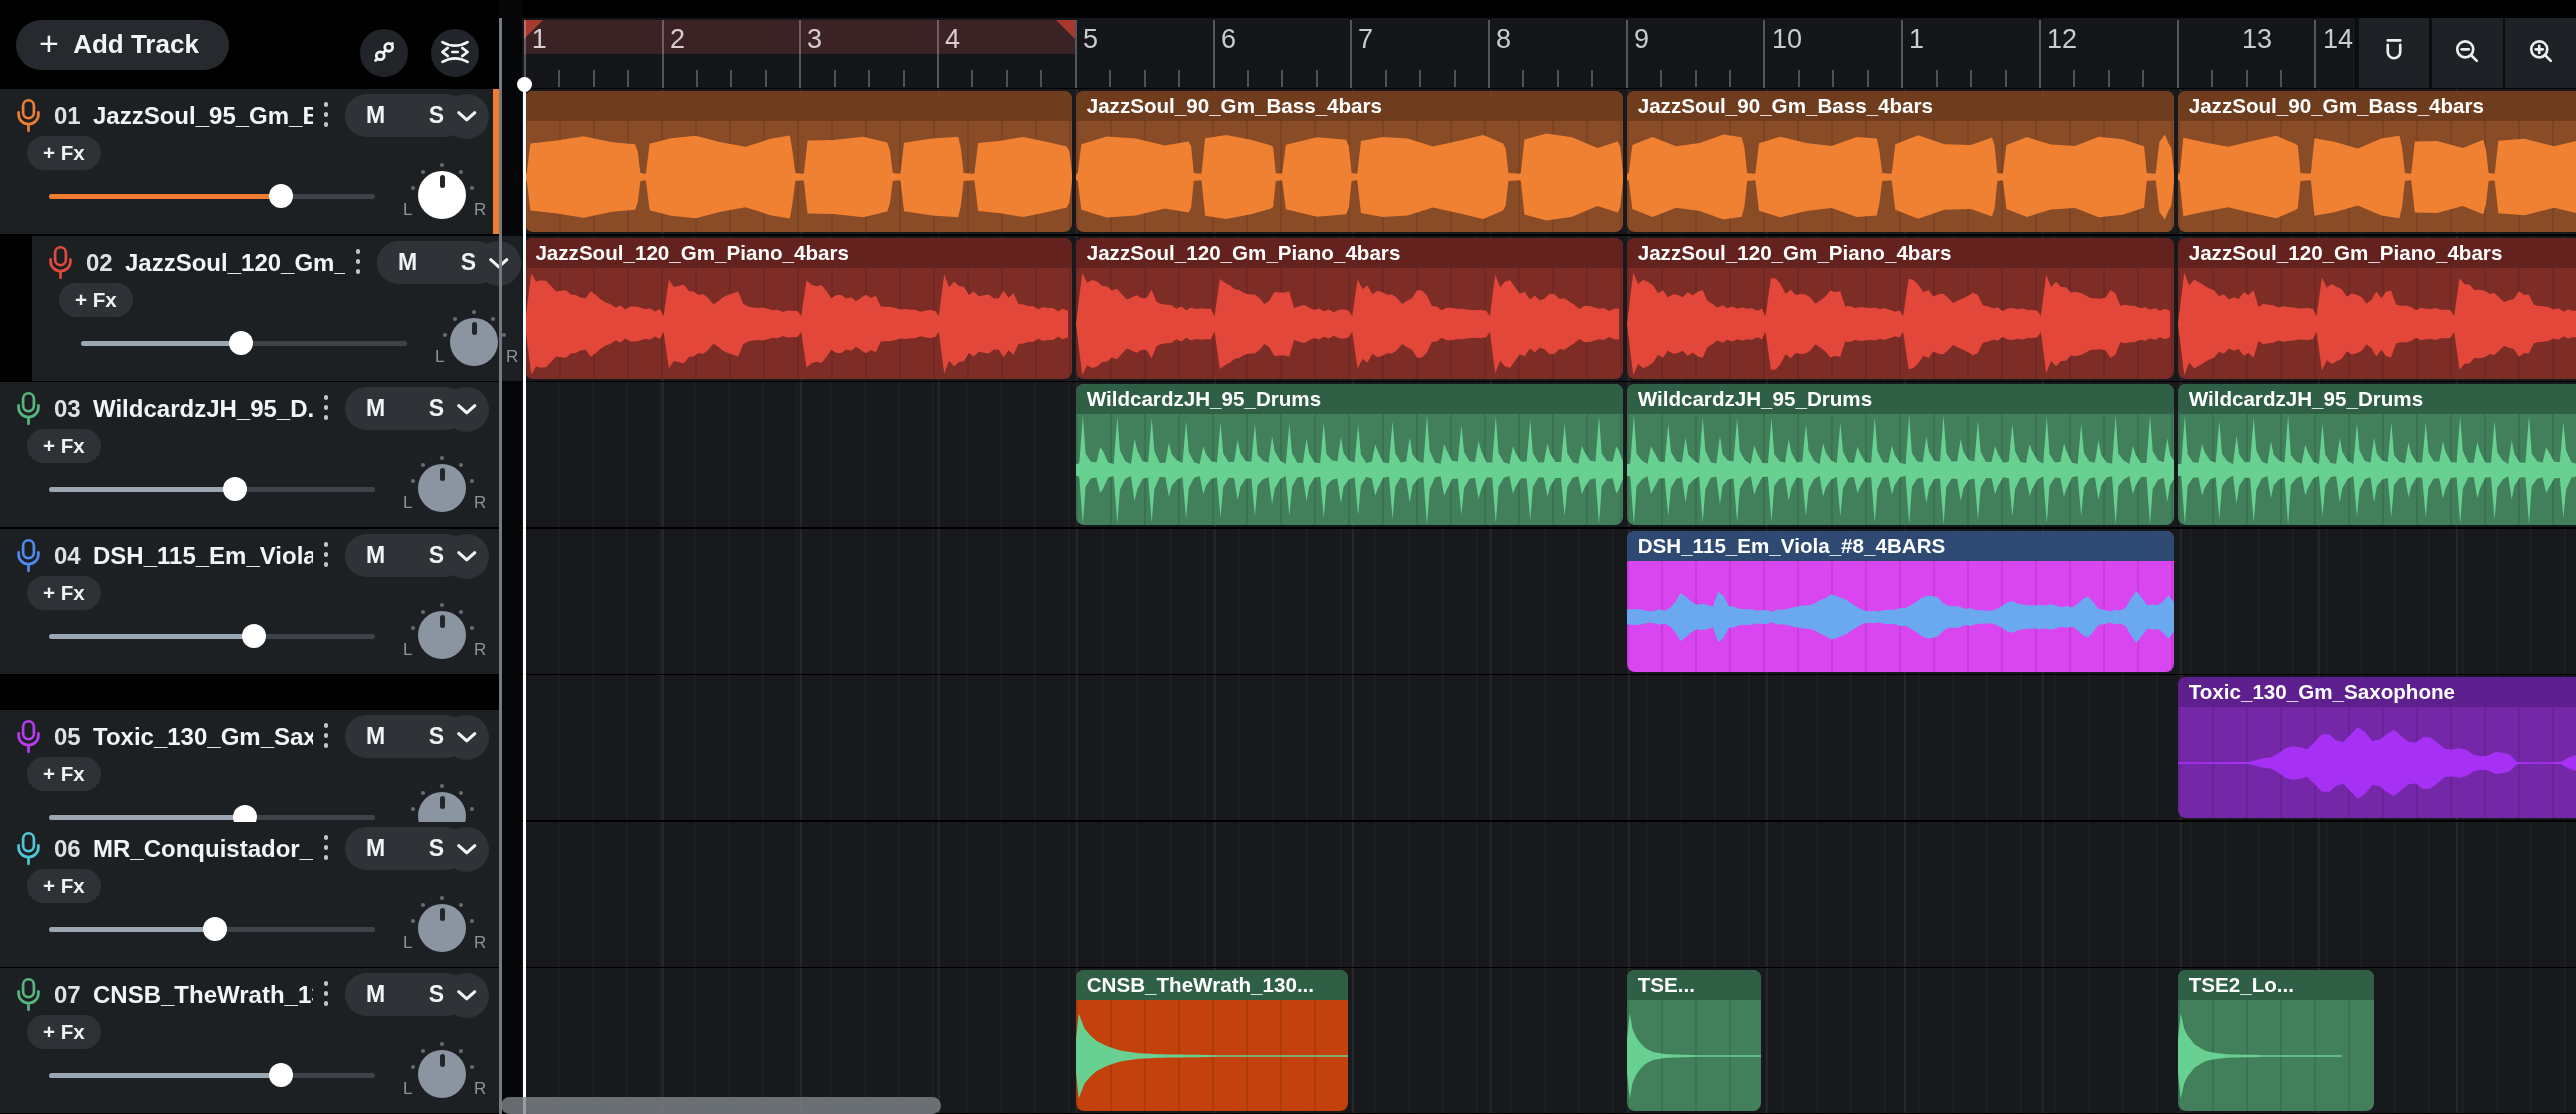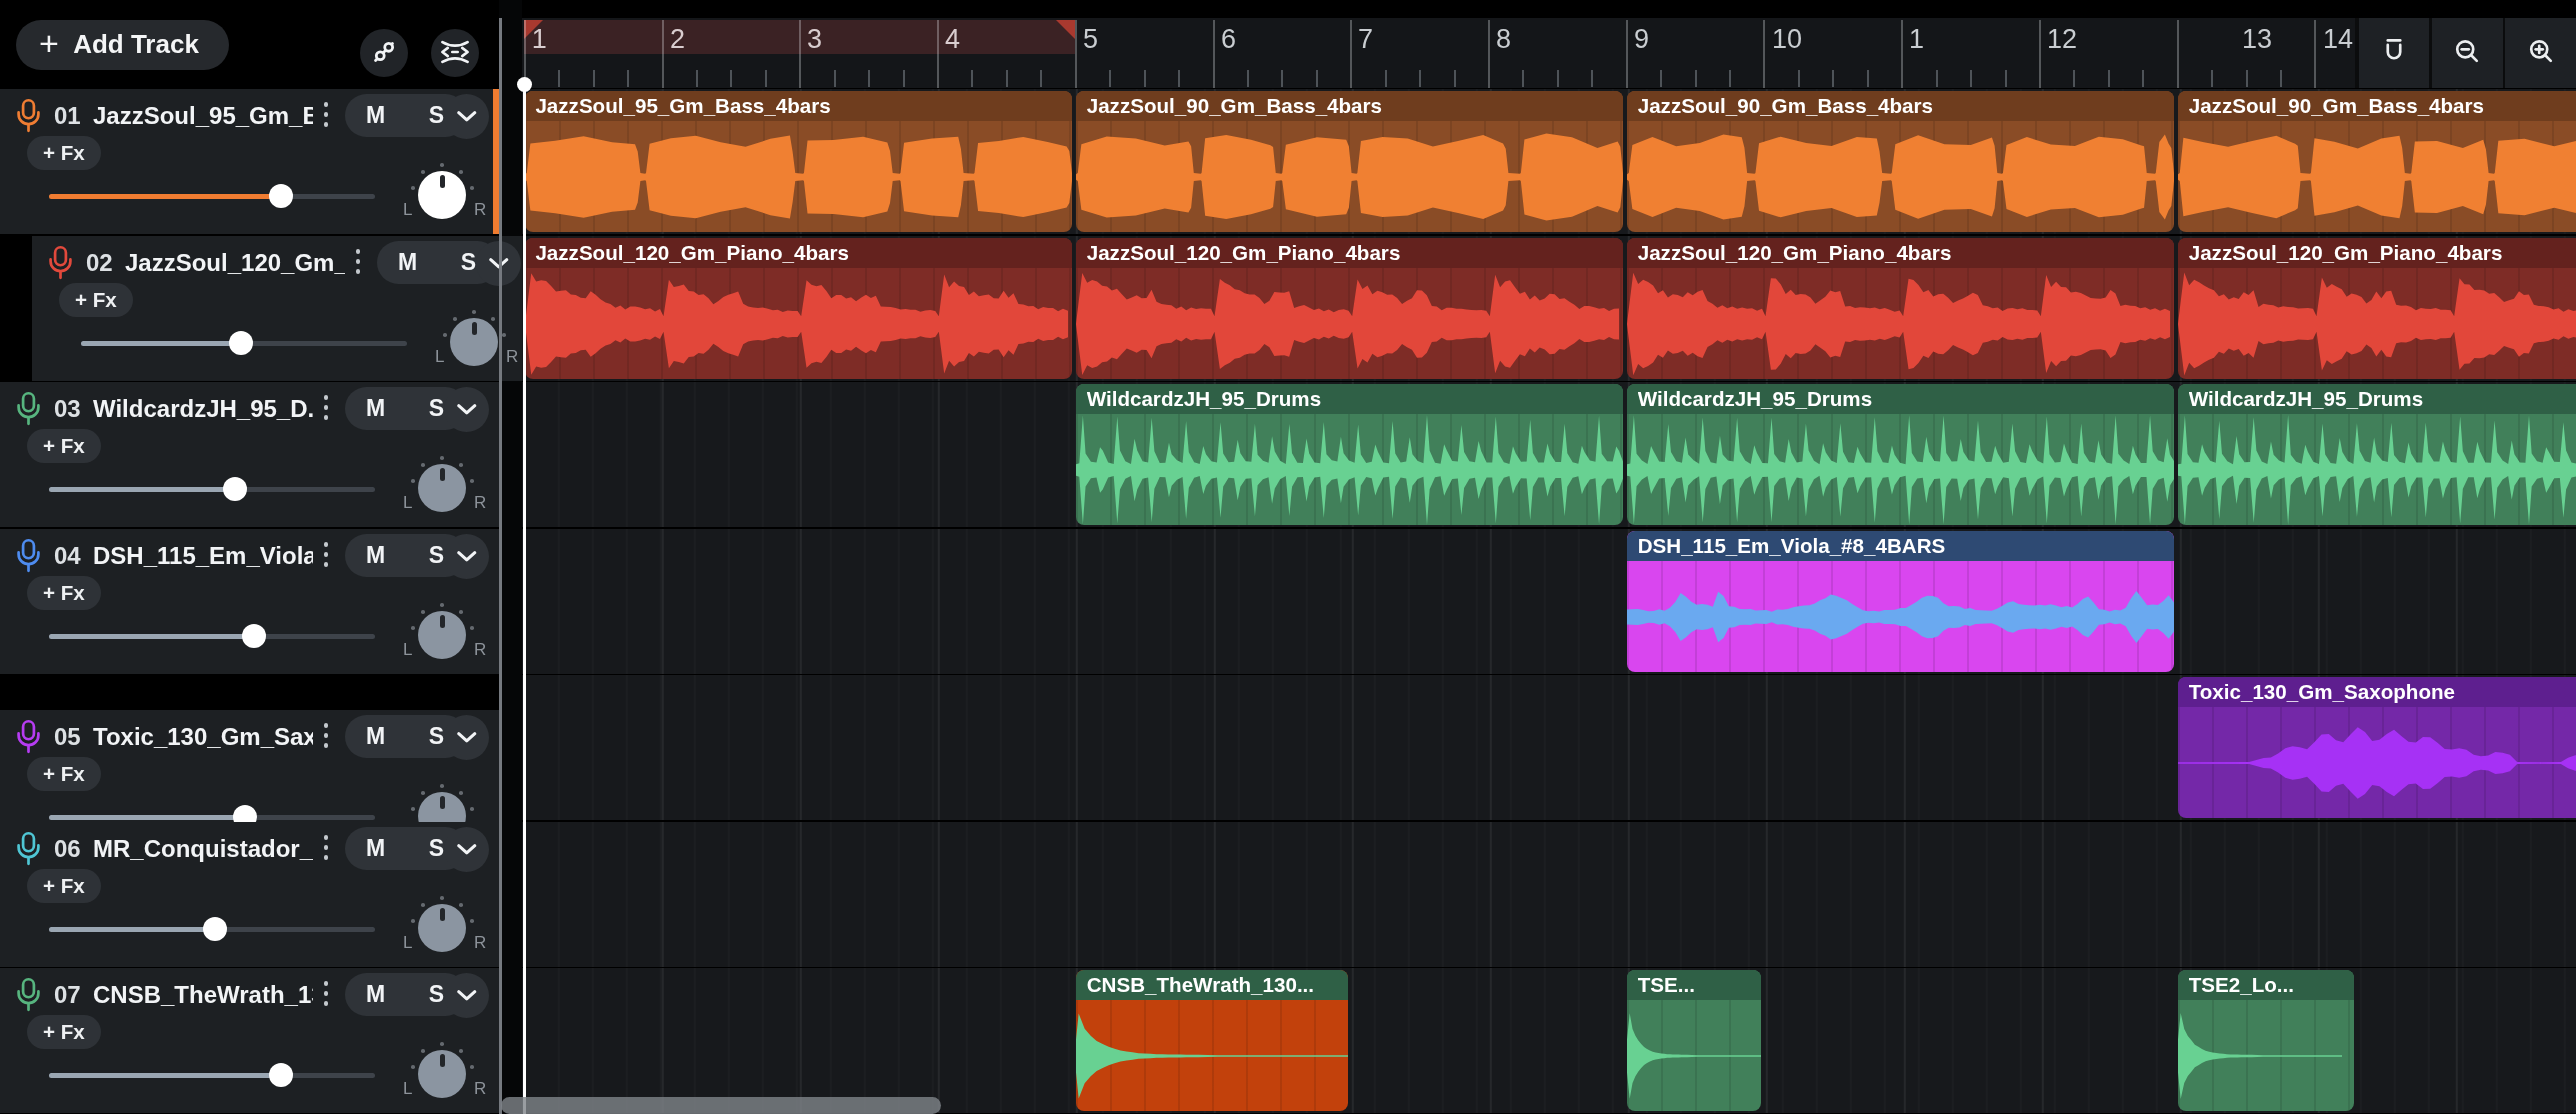--- a/index.html
+++ b/index.html
@@ -404,21 +404,20 @@
         <div class="row" style="top: 382px; height: 145px;"></div>
         <div class="row" style="top: 529px; height: 145px;"></div>
         <div class="row" style="top: 675px; height: 145px;"></div>
         <div class="row" style="top: 822px; height: 145px;"></div>
         <div class="row" style="top: 968px; height: 145px;"></div>
       </div>
     <div id="clips">
         <div class="clip" style="left: 2.7px; top: 91px; width: 547px; height: 141px; background: rgb(138, 76, 38);">
           <div class="grid"></div>
           <div class="cliphead" style="background: rgb(111, 61, 30);"></div>
-          <div class="cliplabel">JazzSoul_95_Gm_Bass_4bars</div>
           <svg class="clipwave" width="547" height="112" viewBox="0 0 612 124.7" preserveAspectRatio="none">
             <path d="M0 62.35 L0.0 59.4 L2.0 58.0 L6.0 25.0 L33.8 22.1 L65.6 16.9 L97.4 23.7 L123.1 25.9 L126.1 33.9 L129.1 58.0 L134.4 58.7 L135.4 58.0 L139.4 25.3 L163.2 19.1 L191.1 16.3 L218.9 23.6 L246.7 28.8 L274.6 19.9 L296.4 16.2 L299.4 34.1 L302.4 58.0 L311.1 58.7 L312.1 58.0 L316.1 21.7 L345.2 21.1 L378.3 17.6 L405.4 24.0 L408.4 33.5 L411.4 58.0 L419.1 58.7 L420.1 58.0 L424.1 24.2 L455.4 19.4 L484.7 17.6 L487.7 31.0 L490.7 58.0 L501.9 58.7 L502.9 58.0 L506.9 24.5 L530.2 22.2 L557.5 17.7 L584.7 23.4 L606.0 28.5 L609.0 33.3 L612.0 58.0 L612.0 66.7 L609.0 91.4 L606.0 96.2 L584.7 101.3 L557.5 107.0 L530.2 102.5 L506.9 100.2 L502.9 66.7 L501.9 66.0 L490.7 66.7 L487.7 93.7 L484.7 107.1 L455.4 105.3 L424.1 100.5 L420.1 66.7 L419.1 66.0 L411.4 66.7 L408.4 91.2 L405.4 100.7 L378.3 107.1 L345.2 103.6 L316.1 103.0 L312.1 66.7 L311.1 66.0 L302.4 66.7 L299.4 90.6 L296.4 108.5 L274.6 104.8 L246.7 95.9 L218.9 101.1 L191.1 108.4 L163.2 105.6 L139.4 99.4 L135.4 66.7 L134.4 66.0 L129.1 66.7 L126.1 90.8 L123.1 98.8 L97.4 101.0 L65.6 107.8 L33.8 102.6 L6.0 99.7 L2.0 66.7 L0.0 65.3 Z" fill="#f08032"></path>
           </svg>
         </div>
         <div class="clip" style="left: 554px; top: 91px; width: 547px; height: 141px; background: rgb(138, 76, 38);">
           <div class="grid"></div>
           <div class="cliphead" style="background: rgb(111, 61, 30);"></div>
           <div class="cliplabel">JazzSoul_90_Gm_Bass_4bars</div>
           <svg class="clipwave" width="547" height="112" viewBox="0 0 612 124.7" preserveAspectRatio="none">
             <path d="M0 62.35 L0.0 59.4 L2.0 58.0 L6.0 25.8 L34.4 17.2 L66.9 19.4 L99.3 27.2 L125.8 22.7 L128.8 28.0 L131.8 58.0 L139.5 58.7 L140.5 58.0 L144.5 19.2 L168.1 15.6 L195.8 20.8 L217.5 27.1 L220.5 29.0 L223.5 58.0 L229.8 58.7 L230.8 58.0 L234.8 26.4 L269.6 18.2 L302.3 20.8 L305.3 28.0 L308.3 58.0 L313.8 58.7 L314.8 58.0 L318.8 22.4 L343.0 17.7 L371.1 19.4 L399.3 28.4 L427.4 22.2 L455.6 15.6 L477.8 25.1 L480.8 30.8 L483.8 58.0 L496.7 58.7 L497.7 58.0 L501.7 20.6 L526.3 13.9 L554.9 18.0 L583.4 30.1 L606.0 22.8 L609.0 28.7 L612.0 58.0 L612.0 66.7 L609.0 96.0 L606.0 101.9 L583.4 94.6 L554.9 106.7 L526.3 110.8 L501.7 104.1 L497.7 66.7 L496.7 66.0 L483.8 66.7 L480.8 93.9 L477.8 99.6 L455.6 109.1 L427.4 102.5 L399.3 96.3 L371.1 105.3 L343.0 107.0 L318.8 102.3 L314.8 66.7 L313.8 66.0 L308.3 66.7 L305.3 96.7 L302.3 103.9 L269.6 106.5 L234.8 98.3 L230.8 66.7 L229.8 66.0 L223.5 66.7 L220.5 95.7 L217.5 97.6 L195.8 103.9 L168.1 109.1 L144.5 105.5 L140.5 66.7 L139.5 66.0 L131.8 66.7 L128.8 96.7 L125.8 102.0 L99.3 97.5 L66.9 105.3 L34.4 107.5 L6.0 98.9 L2.0 66.7 L0.0 65.3 Z" fill="#f08032"></path>
@@ -521,21 +520,21 @@
           </svg>
         </div>
         <div class="clip" style="left: 1105px; top: 970px; width: 134px; height: 141px; background: rgb(65, 128, 90);">
           <div class="grid"></div>
           <div class="cliphead" style="background: rgb(47, 96, 70);"></div>
           <div class="cliplabel">TSE...</div>
           <svg class="clipwave" width="134" height="112" viewBox="0 0 150 124.7" preserveAspectRatio="none">
             <path d="M0 62.35 L0.0 44.0 L3.0 14.8 L6.2 32.2 L9.4 39.9 L12.7 45.2 L15.9 48.9 L19.1 52.4 L22.4 54.5 L25.6 56.1 L28.8 57.6 L32.0 58.4 L35.3 59.0 L38.5 59.7 L41.7 59.9 L44.9 60.4 L48.1 60.4 L51.4 60.6 L54.6 60.7 L57.8 60.8 L61.0 61.0 L64.3 61.0 L67.5 61.0 L78.0 61.5 L150.0 61.6 L150.0 63.1 L78.0 63.2 L67.5 63.7 L64.3 63.7 L61.0 63.7 L57.8 63.9 L54.6 64.0 L51.4 64.1 L48.1 64.3 L44.9 64.3 L41.7 64.8 L38.5 65.0 L35.3 65.7 L32.0 66.3 L28.8 67.1 L25.6 68.6 L22.4 70.2 L19.1 72.3 L15.9 75.8 L12.7 79.5 L9.4 84.8 L6.2 92.5 L3.0 109.9 L0.0 80.7 Z" fill="#68d192"></path>
           </svg>
         </div>
-        <div class="clip" style="left: 1656px; top: 970px; width: 176px; height: 141px; background: rgb(65, 128, 90);">
+        <div class="clip" style="left: 1656px; top: 970px; width: 196px; height: 141px; background: rgb(65, 128, 90);">
           <div class="grid"></div>
           <div class="cliphead" style="background: rgb(47, 96, 70);"></div>
           <div class="cliplabel">TSE2_Lo...</div>
           <svg class="clipwave" width="164" height="112" viewBox="0 0 183.88 124.7" preserveAspectRatio="none">
             <path d="M0 62.35 L0.0 44.0 L3.0 14.5 L7.0 32.4 L11.0 40.0 L15.0 44.8 L18.9 49.7 L22.9 52.0 L26.9 54.6 L30.9 56.4 L34.9 57.5 L38.9 58.5 L42.9 59.1 L46.9 59.7 L50.8 59.9 L54.8 60.3 L58.8 60.6 L62.8 60.7 L66.8 60.8 L70.8 60.9 L74.8 61.0 L78.8 61.0 L82.7 61.0 L95.6 61.5 L183.9 61.6 L183.9 63.1 L95.6 63.2 L82.7 63.7 L78.8 63.7 L74.8 63.7 L70.8 63.8 L66.8 63.9 L62.8 64.0 L58.8 64.1 L54.8 64.4 L50.8 64.8 L46.9 65.0 L42.9 65.6 L38.9 66.2 L34.9 67.2 L30.9 68.3 L26.9 70.1 L22.9 72.7 L18.9 75.0 L15.0 79.9 L11.0 84.7 L7.0 92.3 L3.0 110.2 L0.0 80.7 Z" fill="#68d192"></path>
           </svg>
         </div>
       </div>
     <div id="ruler">
       <div id="loop-region">

